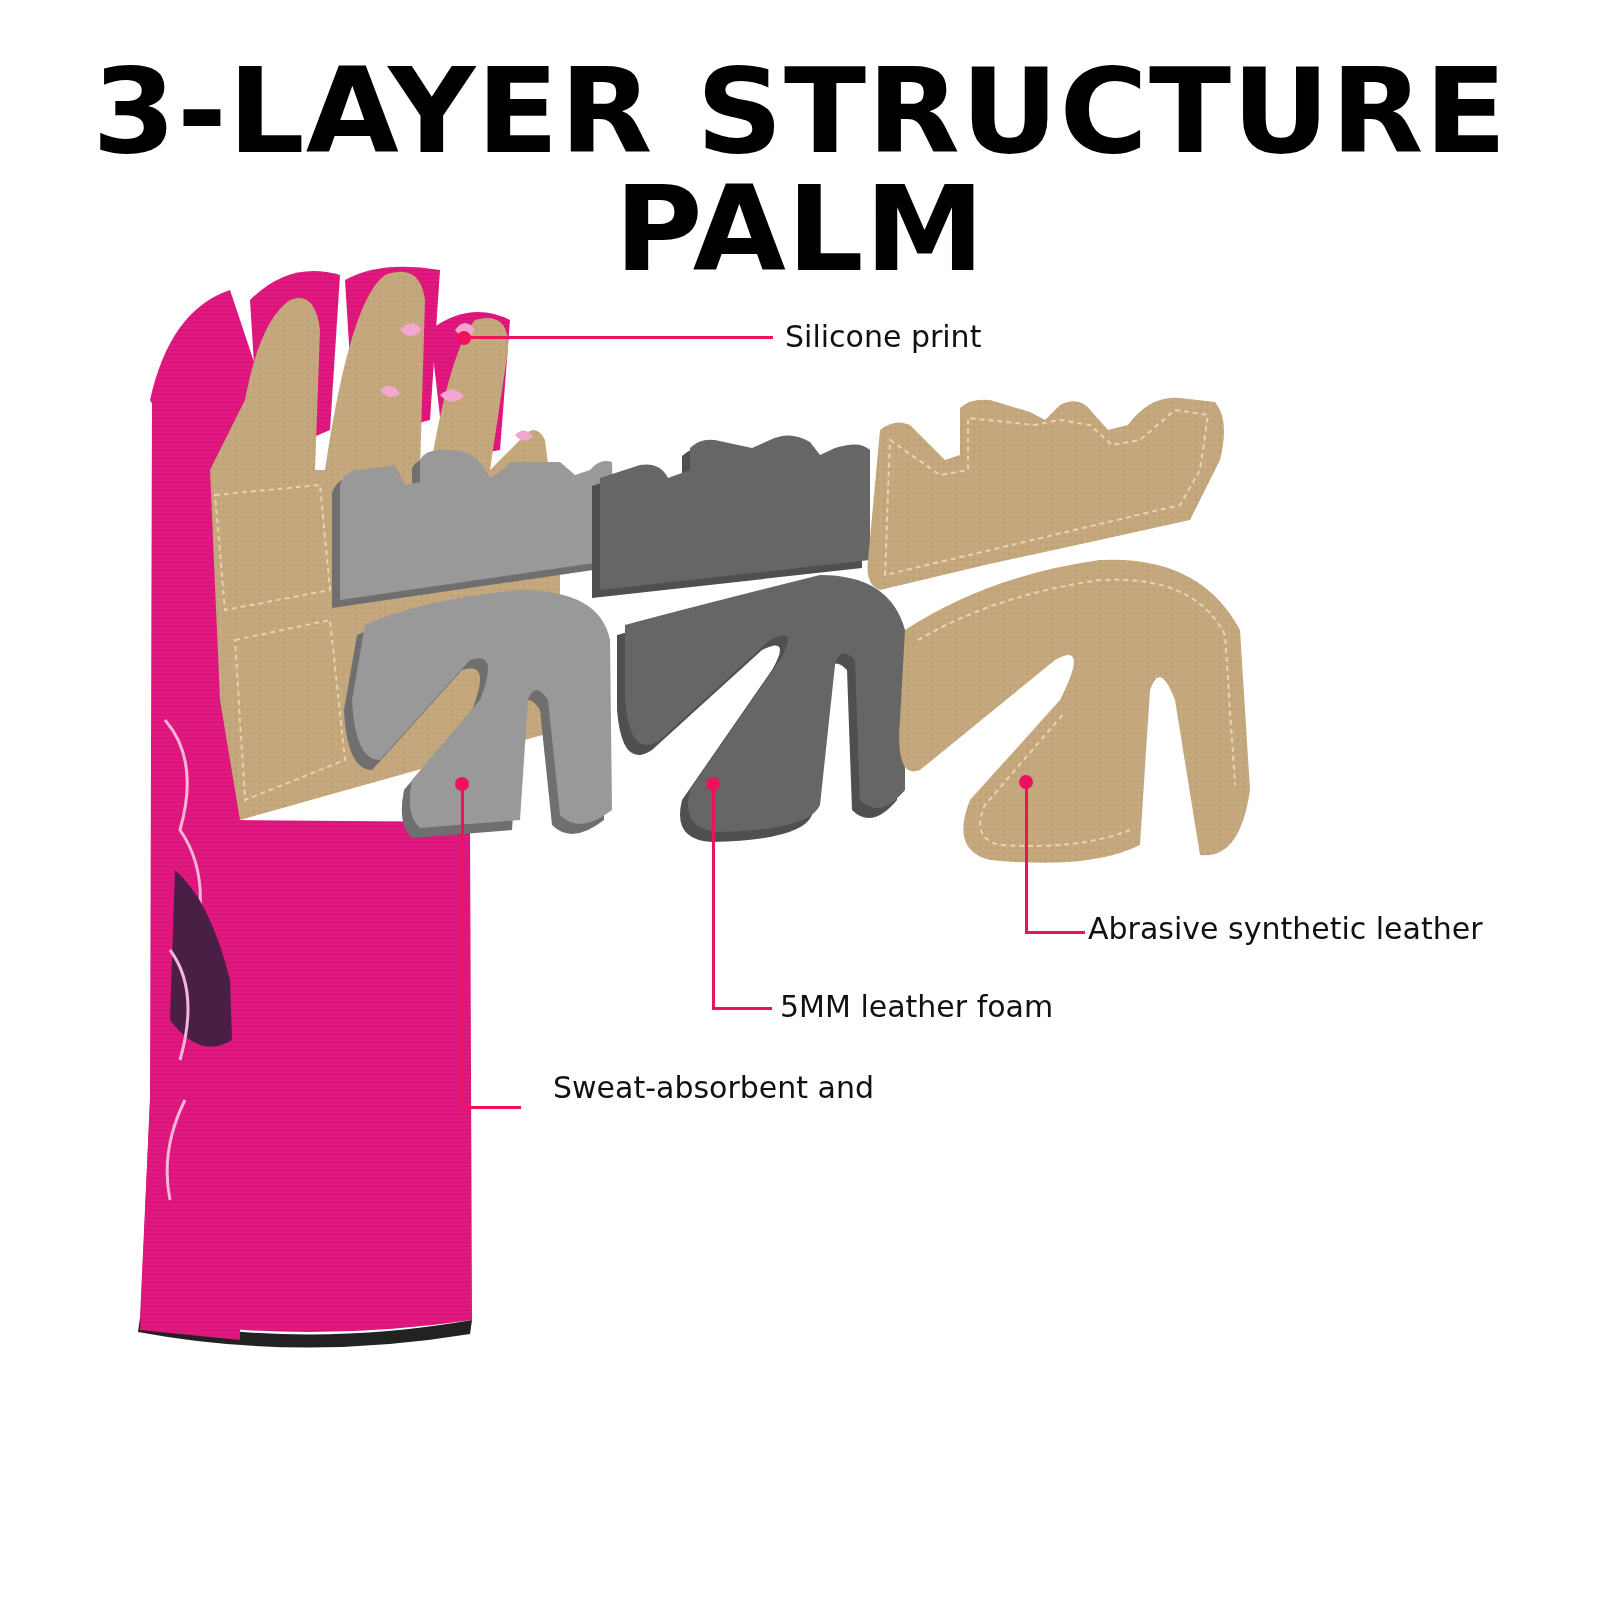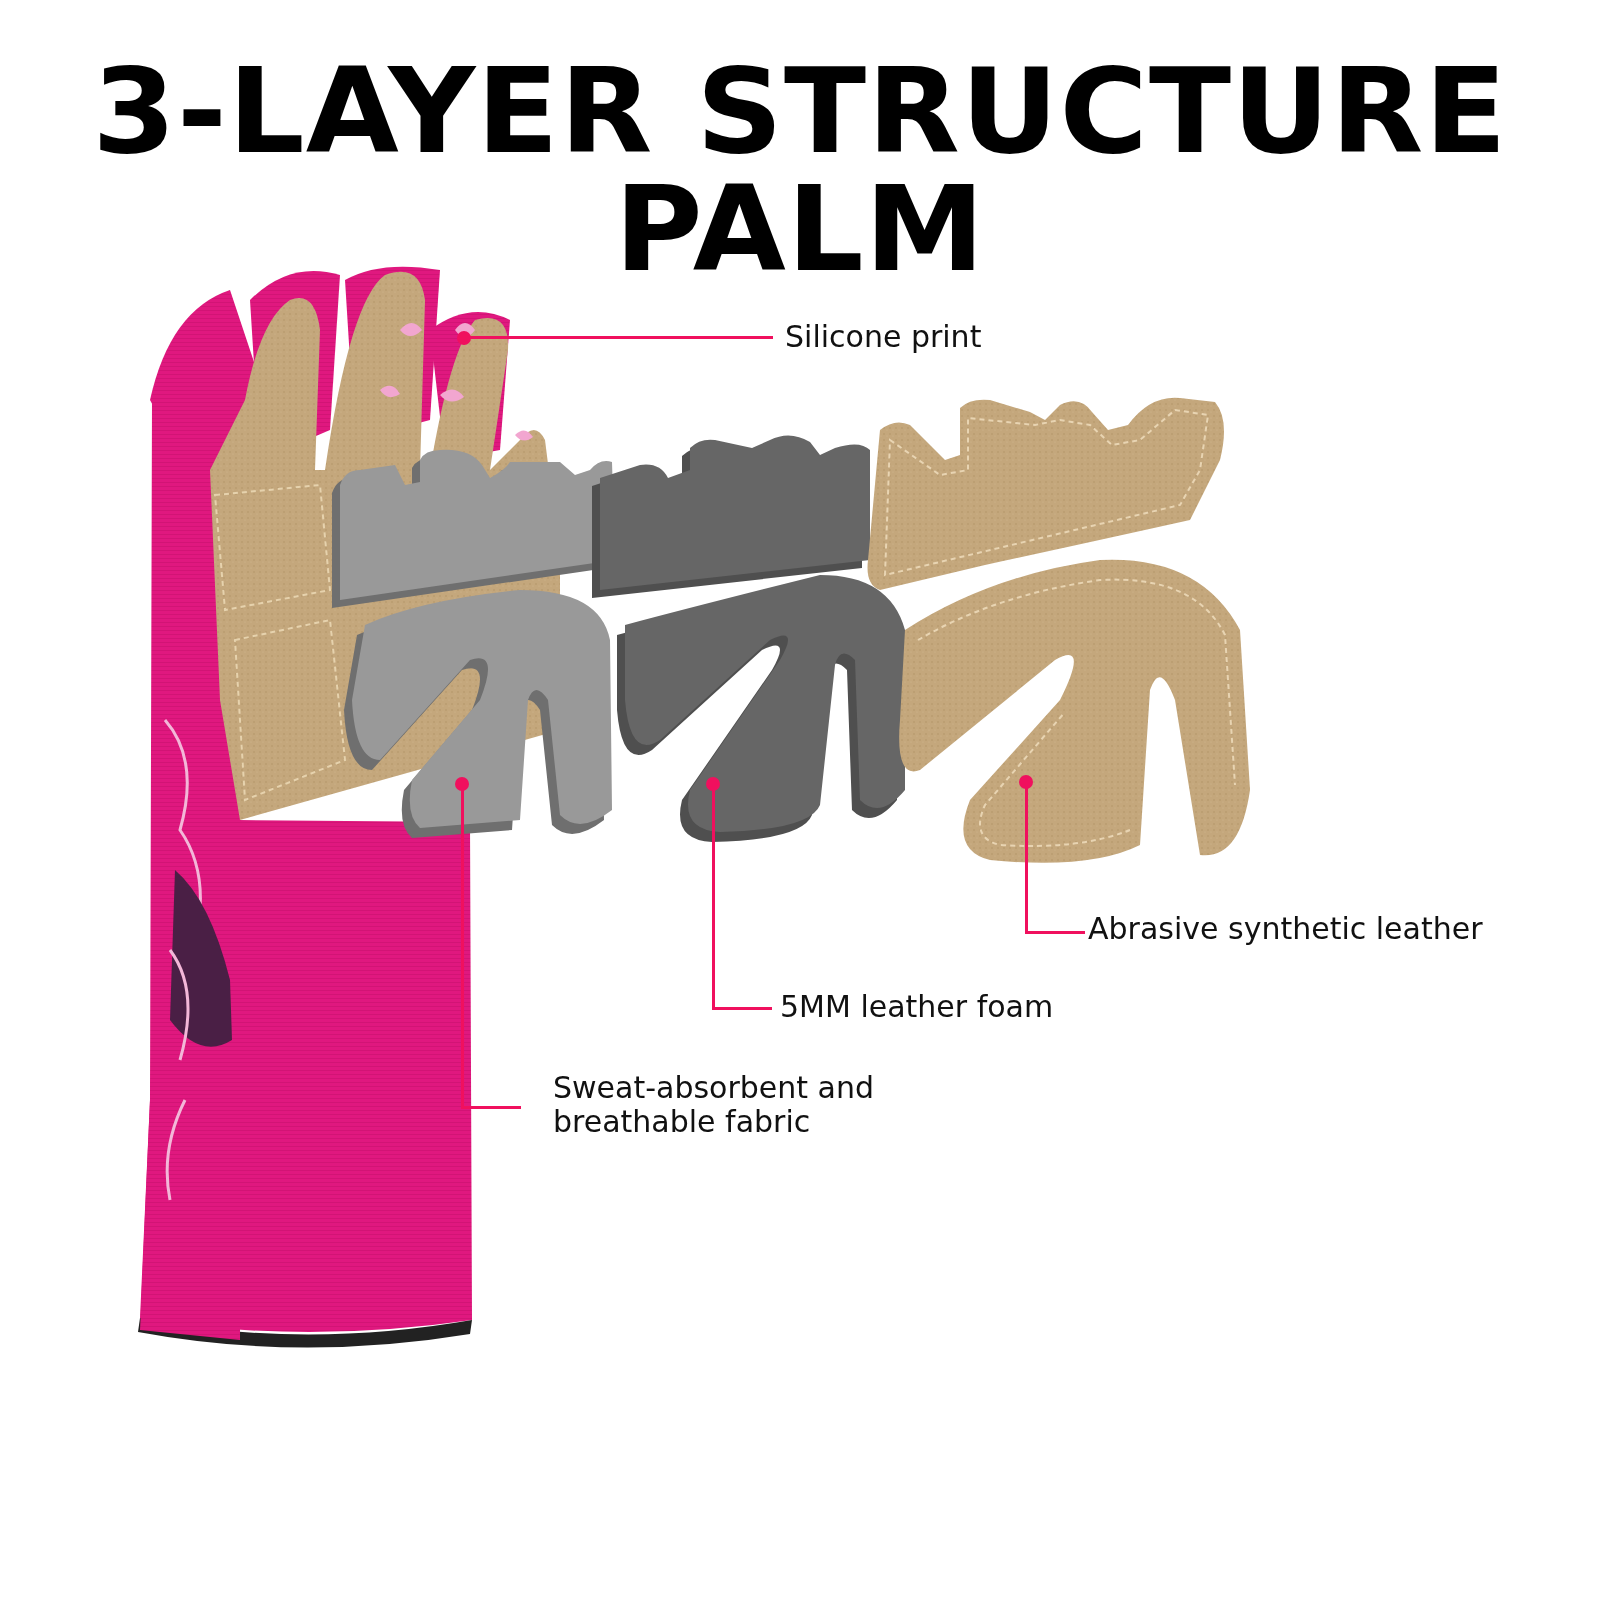--- a/index.html
+++ b/index.html
@@ -94,14 +94,13 @@
 <div class="dot" style="left:706px;top:777px;"></div>
 <div class="vline" style="left:712px;top:784px;width:3px;height:226px;"></div>
 <div class="hline" style="left:712px;top:1007px;width:60px;height:3px;"></div>
 <div class="label" style="left:780px;top:990px;">5MM leather foam</div>
 
 <div class="dot" style="left:455px;top:777px;"></div>
 <div class="vline" style="left:461px;top:784px;width:3px;height:325px;"></div>
 <div class="hline" style="left:461px;top:1106px;width:60px;height:3px;"></div>
 <div class="label" style="left:530px;top:1071px;margin-left:23px;">
   <div>Sweat-absorbent and</div>
-  <div>breathable fabric</div>
 </div>
 
 </body></html>

